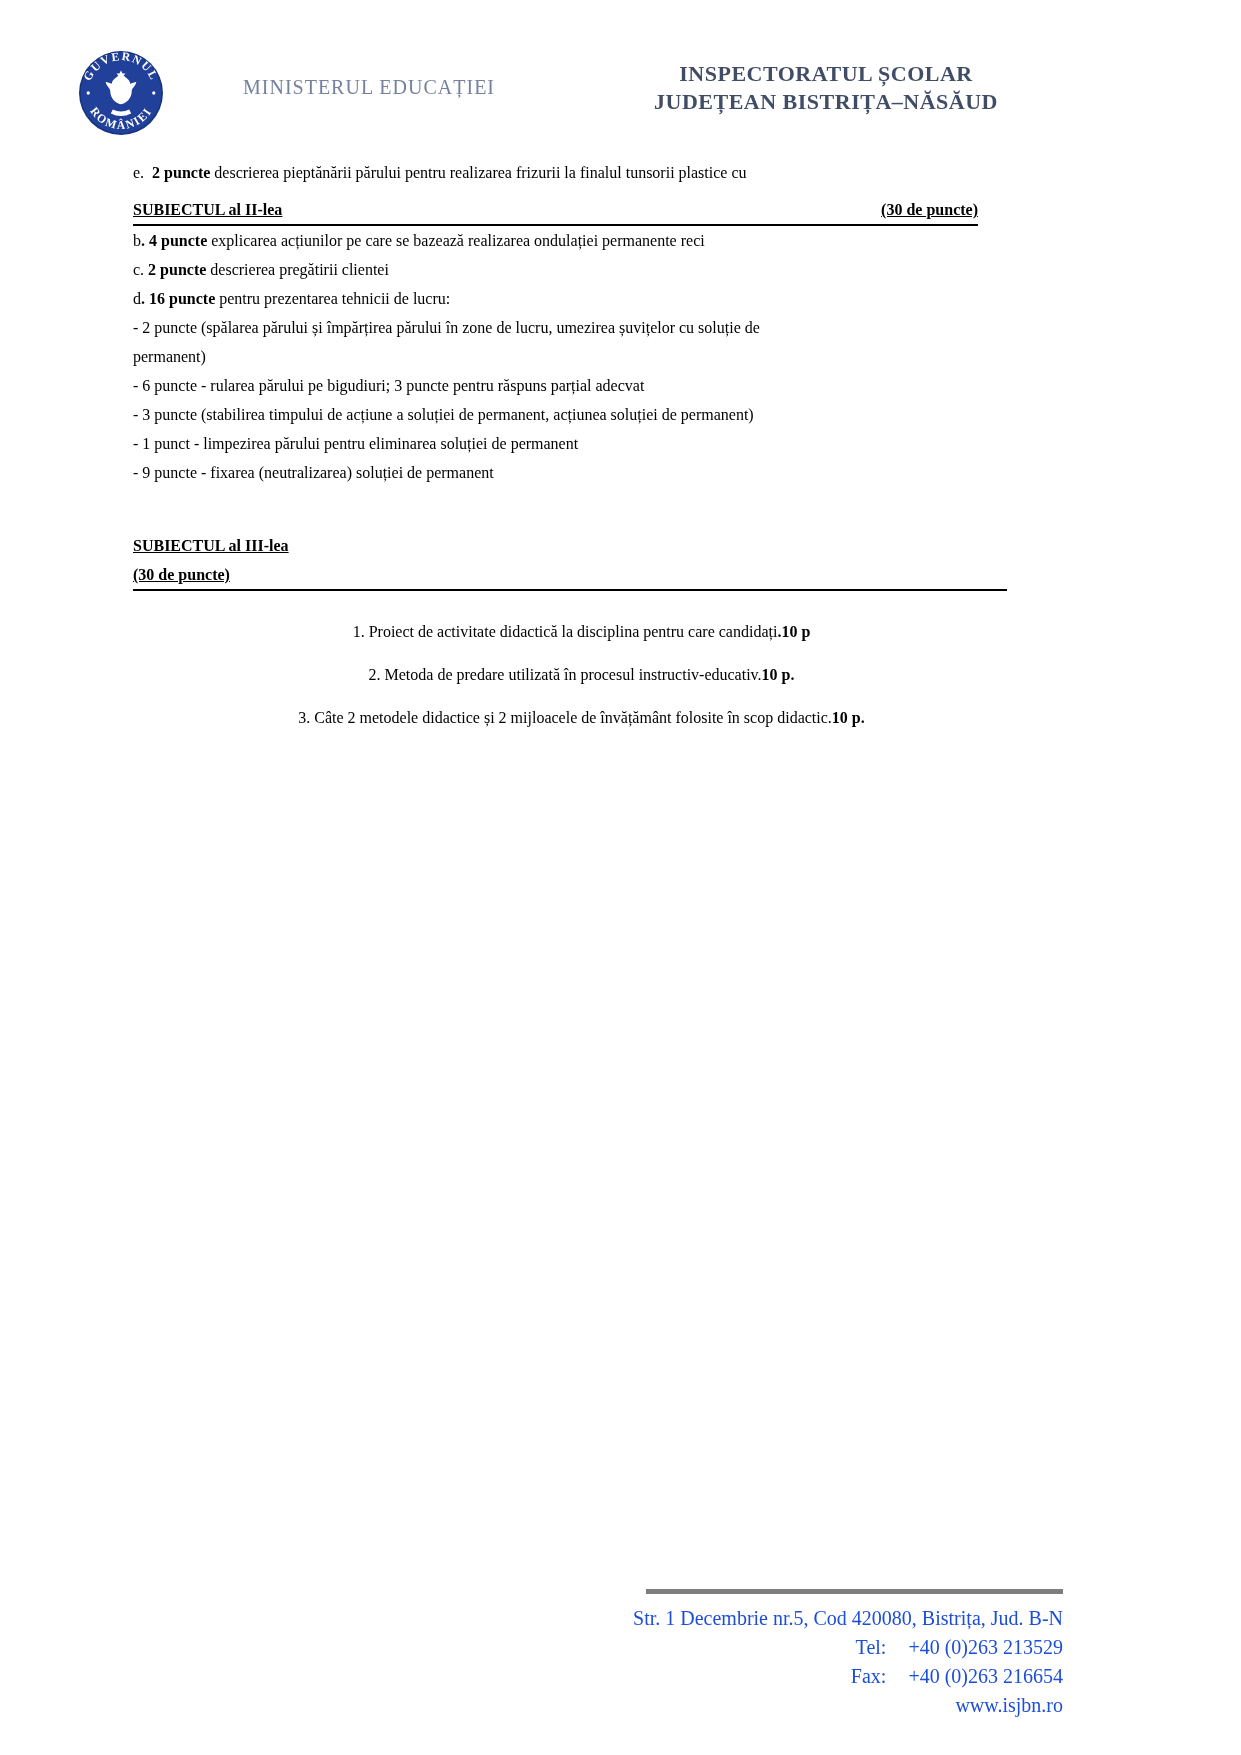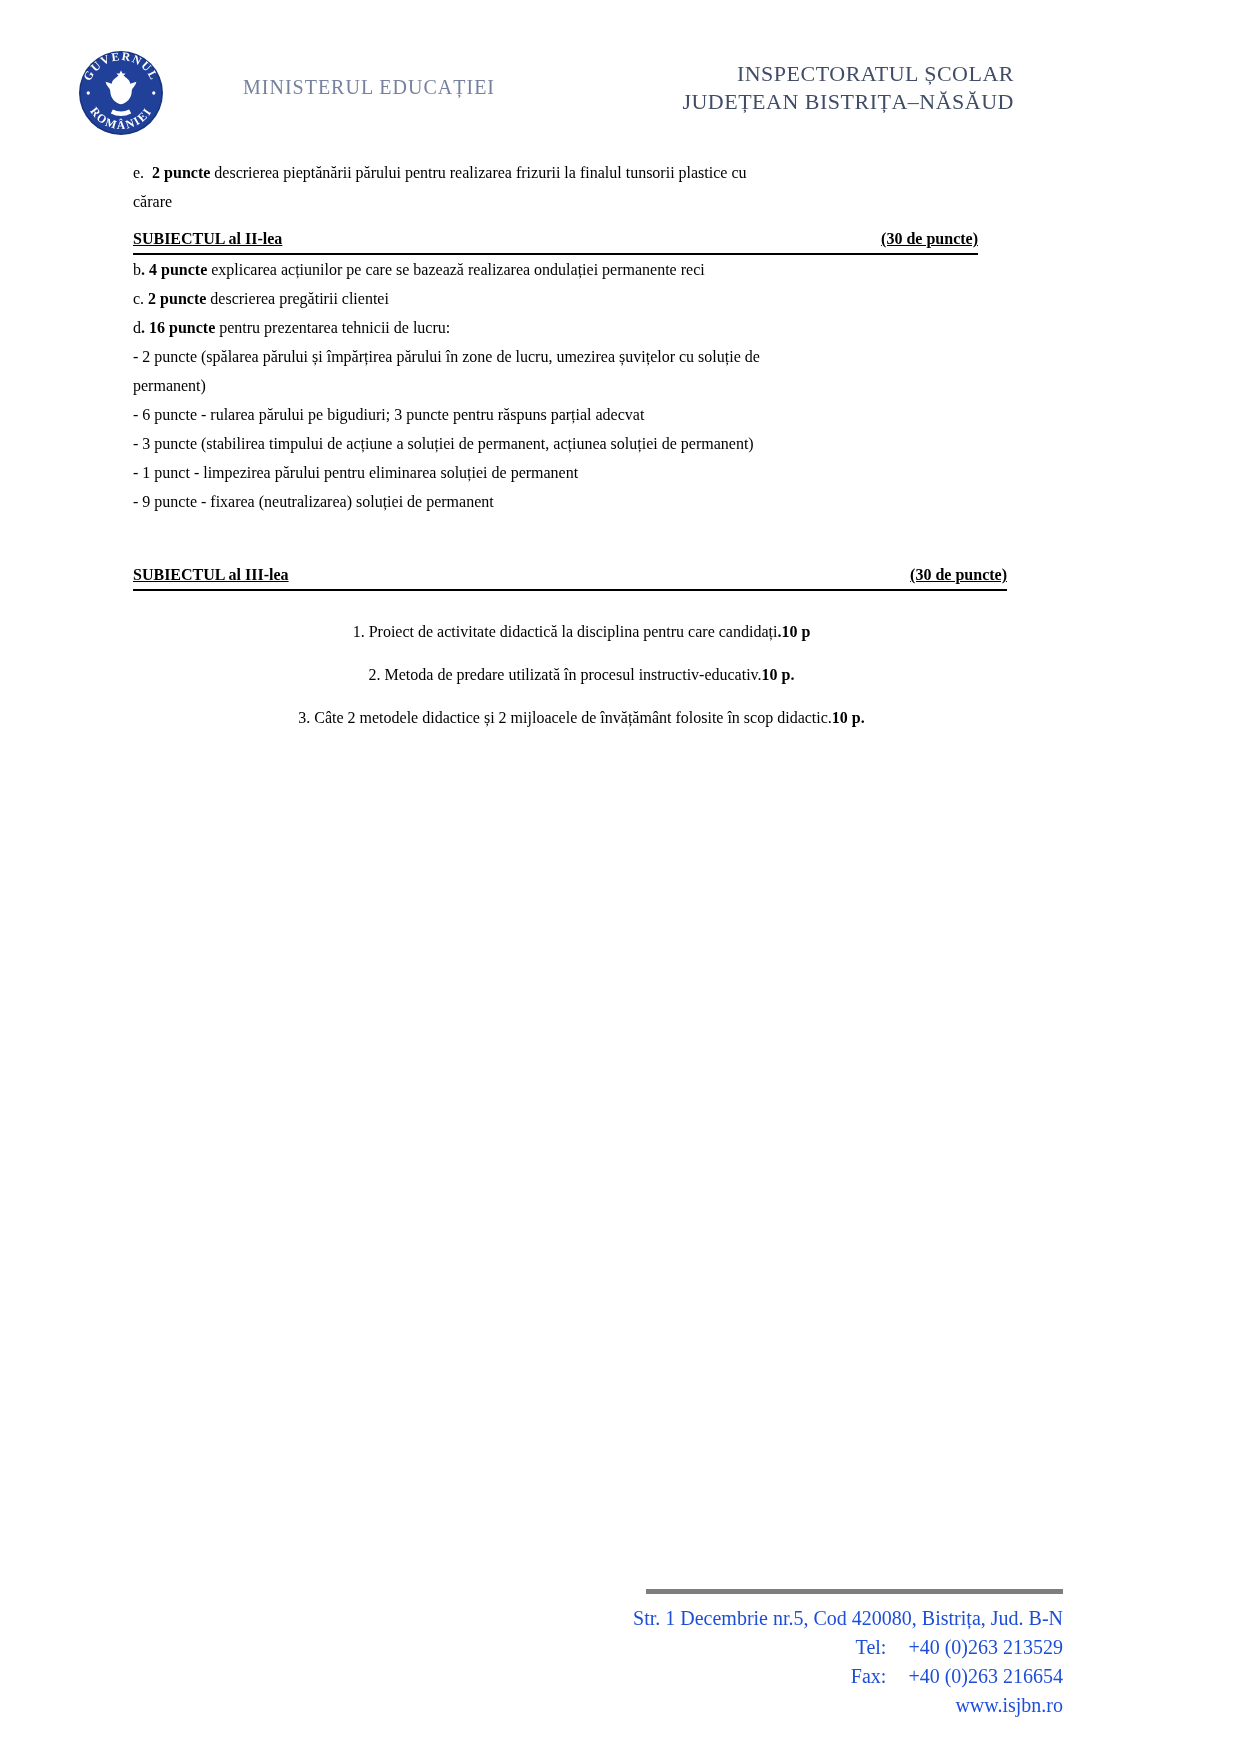--- a/index.html
+++ b/index.html
@@ -13,38 +13,38 @@
     margin:0 auto;
   }
   
   .hdr-logo{position:absolute;left:78px;top:50px;width:86px;height:86px;}
   .hdr-ministry{
     position:absolute;left:243px;top:76px;width:300px;
     font-size:20px;letter-spacing:1px;color:#75819d;
   }
   .hdr-insp{
     position:absolute;left:638px;top:60px;width:376px;
-    text-align:right;font-weight:normal;font-size:22px;line-height:28px;
+    text-align:center;font-weight:bold;font-size:22px;line-height:28px;
     letter-spacing:0.5px;color:#414d66;
   }
   
   .body{
     position:absolute;left:133px;top:158px;width:880px;
     font-size:16px;line-height:29px;
   }
   .line{white-space:pre-wrap;}
   .line b{white-space:pre-wrap;}
   .subject-header{
     display:flex;justify-content:space-between;
     font-weight:bold;border-bottom:2px solid #000;margin-top:8px;
   }
   .subject-header .title{text-decoration:underline;}
   .subject-header .pts{text-decoration:underline;}
   .s2{width:845px;}
-  .s3{width:874px;margin-top:44px;}
+  .s3{width:874px;margin-top:44px;flex-direction:column;}
   #sub3-items{margin-top:26px;}
   .item{display:flex;justify-content:center;margin-bottom:14px;}
   .item-left{padding-left:17px;}
   .item-points{font-weight:bold;}
   
   .footer{
     position:absolute;top:1589px;right:178px;width:500px;
     text-align:right;color:#1d4ed8;font-size:20px;line-height:29px;
   }
   .bar{width:417px;height:5px;background:#7e7e7e;margin:0 0 10px auto;}
@@ -81,21 +81,20 @@
 
   <div class="hdr-insp">
     <div>INSPECTORATUL ȘCOLAR</div>
     <div>JUDEȚEAN BISTRIȚA–NĂSĂUD</div>
   </div>
 
   <div class="body">
 
     <div id="intro">
         <div class="line"><span>e.&nbsp; </span><b>2 puncte</b><span> descrierea pieptănării părului pentru realizarea frizurii la finalul tunsorii plastice cu</span></div>
-        <div class="line"><span>cărare</span></div>
       </div>
 
     <div class="subject-header s2">
       <span class="title">SUBIECTUL al II-lea</span>
       <span class="pts">(30 de puncte)</span>
     </div>
 
     <div id="sub2-lines">
         <div class="line"><span>b</span><b>. 4 puncte</b><span> explicarea acțiunilor pe care se bazează realizarea ondulației permanente reci</span></div>
         <div class="line"><span>c. </span><b>2 puncte</b><span> descrierea pregătirii clientei</span></div>

